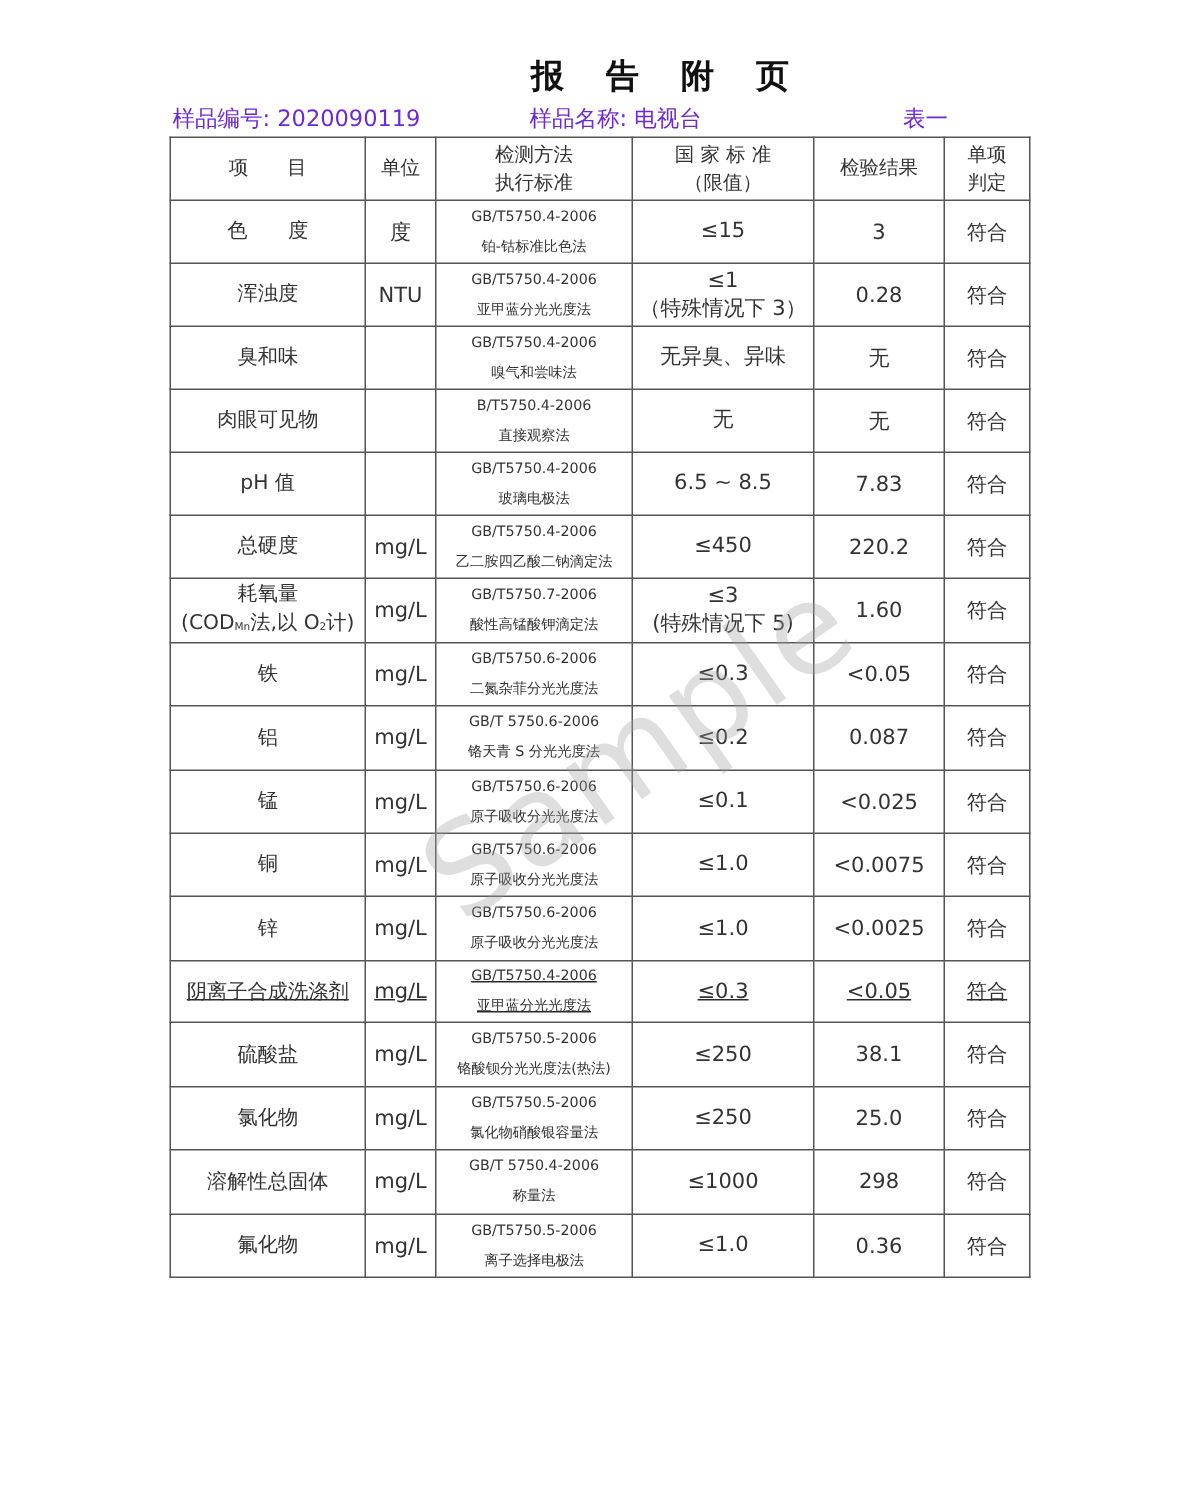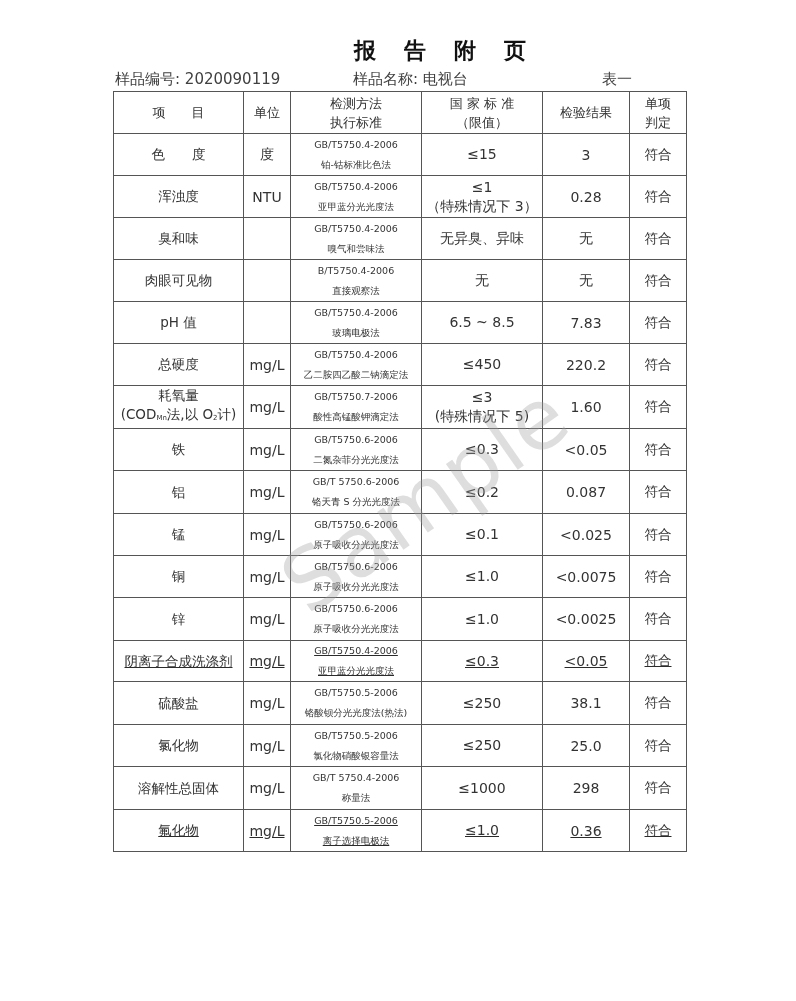--- a/index.html
+++ b/index.html
@@ -7,21 +7,21 @@
     width: 796px; height: 1001px; background: #ffffff; position: relative; overflow: hidden;
     font-family: "DejaVu Sans", "Liberation Sans", sans-serif; color: #2a2a2a;
   }
   .title {
     position: absolute; left: 0; width: 796px; top: 36px; text-align: center;
     font-size: 22px; font-weight: bold; color: #111; letter-spacing: 0; padding-left: 42px;
   }
   .title span { display: inline-block; margin: 0 14px; }
   .meta {
     position: absolute; top: 70px; left: 113px; width: 573px; height: 20px;
-    font-size: 15px; color: #404040;
+    font-size: 15px; color: #6d28d9;
   }
   .meta .sample-no { position: absolute; left: 2px; top: 0; }
   .meta .sample-name { position: absolute; left: 240px; top: 0; }
   .meta .table-no { position: absolute; left: 489px; top: 0; }
   table.report {
     position: absolute; left: 113px; top: 91px; border-collapse: collapse;
     table-layout: fixed; width: 573px;
   }
   table.report td, table.report th {
     border: 1.3px solid #555; text-align: center; vertical-align: middle; padding: 0;
@@ -319,21 +319,21 @@
         <td class="method">
           <div>GB/T 5750.4-2006</div>
           <div>称量法</div>
         </td>
         <td class="std">
           <div>≤1000</div>
         </td>
         <td class="result">298</td>
         <td class="judge">符合</td>
       </tr>
-      <tr style="height: 42px; text-decoration: underline;">
+      <tr style="height: 42px;">
         <td class="item">
           <div>氟化物</div>
         </td>
         <td class="unit">mg/L</td>
         <td class="method">
           <div>GB/T5750.5-2006</div>
           <div>离子选择电极法</div>
         </td>
         <td class="std">
           <div>≤1.0</div>

